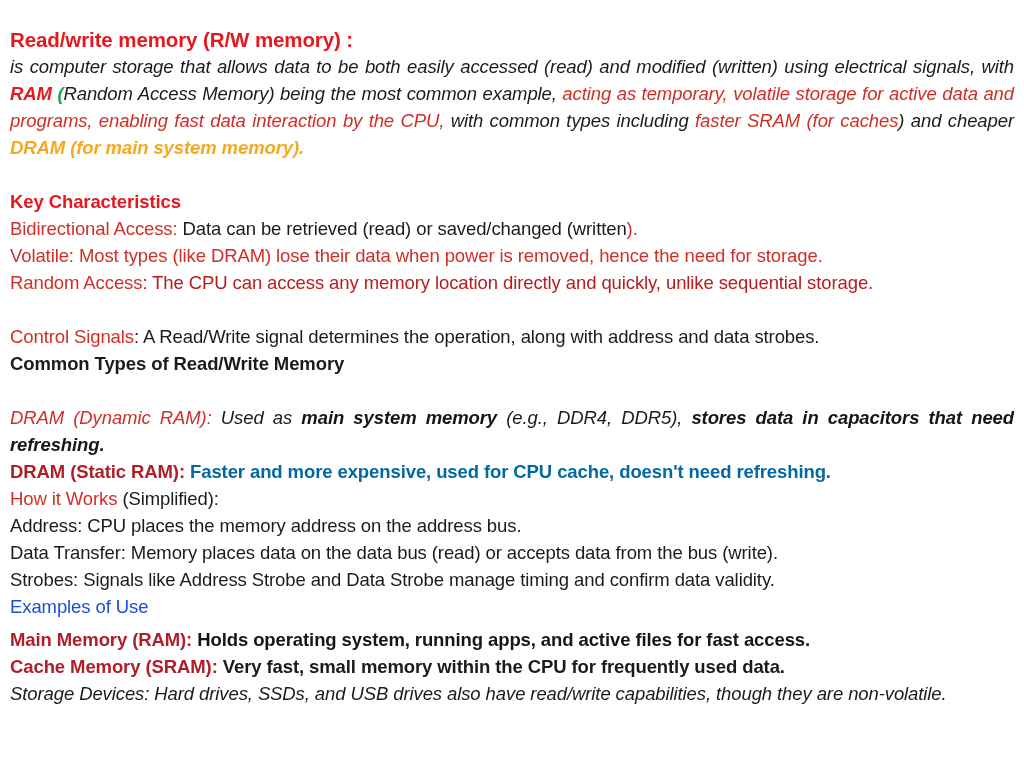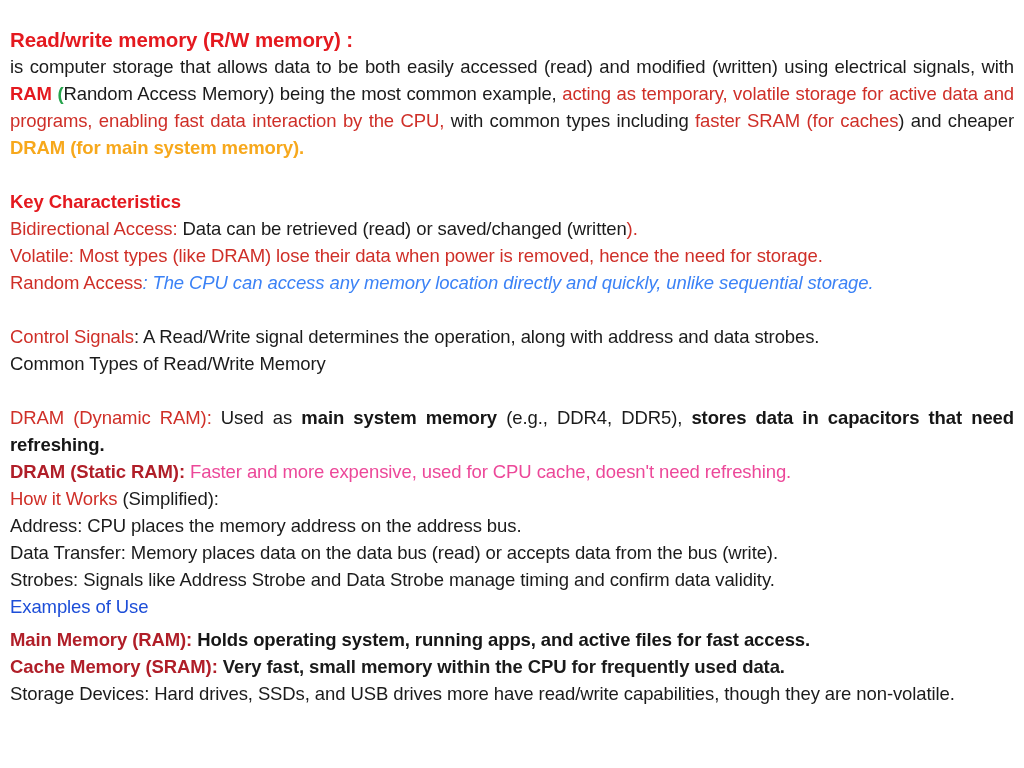--- a/index.html
+++ b/index.html
@@ -20,48 +20,49 @@
     line-height: 27px;
     letter-spacing: -0.1px;
     color: #1b1b1b;
   }
   .line {
     text-align: left;
     white-space: normal;
   }
   .line.justify {
     text-align: justify;
+    font-style: italic;
   }
   .line.title {
     font-size: 20.5px;
   }
   .spacer {
     height: 27px;
   }
 </style>
 </head>
 <body>
 
 <div id="slide">
   <div>
       <div class="line title"><span style="color: rgb(228, 25, 31); font-weight: 700;">Read/write memory (R/W memory) :</span></div>
       <div class="line justify"><span style="color: rgb(27, 27, 27); font-weight: 400;">is computer storage that allows data to be both easily accessed (read) and modified (written) using electrical signals, with </span><span style="color: rgb(228, 25, 31); font-weight: 700;">RAM </span><span style="color: rgb(38, 163, 76); font-weight: 700;">(</span><span style="color: rgb(27, 27, 27); font-weight: 400;">Random Access Memory) being the most common example,</span><span style="color: rgb(207, 47, 40); font-weight: 400;"> acting as temporary, volatile storage for active data and programs, enabling fast data interaction by the CPU,</span><span style="color: rgb(27, 27, 27); font-weight: 400;"> with common types including </span><span style="color: rgb(207, 47, 40); font-weight: 400;">faster SRAM (for caches</span><span style="color: rgb(27, 27, 27); font-weight: 400;">) and cheaper </span><span style="color: rgb(247, 168, 28); font-weight: 700;">DRAM (for main system memory).</span></div>
       <div class="spacer"></div>
       <div class="line"><span style="color: rgb(228, 25, 31); font-weight: 700;">Key Characteristics</span></div>
       <div class="line"><span style="color: rgb(207, 47, 40); font-weight: 400;">Bidirectional Access: </span><span style="color: rgb(27, 27, 27); font-weight: 400;">Data can be retrieved (read) or saved/changed (written</span><span style="color: rgb(207, 47, 40); font-weight: 400;">).</span></div>
       <div class="line"><span style="color: rgb(207, 47, 40); font-weight: 400;">Volatile: Most types (like DRAM) lose their data when power is removed, hence the need for storage.</span></div>
-      <div class="line"><span style="color: rgb(207, 47, 40); font-weight: 400;">Random Access</span><span style="color: #3b82f6; font-weight: 400; font-style: italic;">: The CPU can access any memory location directly and quickly, unlike sequential storage.</span></div>
+      <div class="line"><span style="color: rgb(207, 47, 40); font-weight: 400;">Random Access</span><span style="color: #b91c1c; font-weight: 400;">: The CPU can access any memory location directly and quickly, unlike sequential storage.</span></div>
       <div class="spacer"></div>
       <div class="line"><span style="color: rgb(207, 47, 40); font-weight: 400;">Control Signals</span><span style="color: rgb(27, 27, 27); font-weight: 400;">: A Read/Write signal determines the operation, along with address and data strobes.</span></div>
-      <div class="line"><span style="color: rgb(27, 27, 27); font-weight: 400;">Common Types of Read/Write Memory</span></div>
+      <div class="line"><span style="color: rgb(27, 27, 27); font-weight: 700;">Common Types of Read/Write Memory</span></div>
       <div class="spacer"></div>
       <div class="line justify"><span style="color: rgb(207, 47, 40); font-weight: 400;">DRAM (Dynamic RAM): </span><span style="color: rgb(27, 27, 27); font-weight: 400;">Used as </span><span style="color: rgb(22, 22, 22); font-weight: 700;">main system memory </span><span style="color: rgb(27, 27, 27); font-weight: 400;">(e.g., DDR4, DDR5), </span><span style="color: rgb(22, 22, 22); font-weight: 700;">stores data in capacitors that need refreshing.</span></div>
-      <div class="line"><span style="color: rgb(176, 30, 40); font-weight: 700;">DRAM (Static RAM): </span><span style="color: #ec4899; font-weight: 400;">Faster and more expensive, used for CPU cache, doesn't need refreshing.</span></div>
+      <div class="line"><span style="color: rgb(176, 30, 40); font-weight: 700;">DRAM (Static RAM): </span><span style="color: #0369a1; font-weight: 700;">Faster and more expensive, used for CPU cache, doesn't need refreshing.</span></div>
       <div class="line"><span style="color: rgb(207, 47, 40); font-weight: 400;">How it Works </span><span style="color: rgb(27, 27, 27); font-weight: 400;">(Simplified):</span></div>
       <div class="line"><span style="color: rgb(27, 27, 27); font-weight: 400;">Address: CPU places the memory address on the address bus.</span></div>
       <div class="line"><span style="color: rgb(27, 27, 27); font-weight: 400;">Data Transfer: Memory places data on the data bus (read) or accepts data from the bus (write).</span></div>
       <div class="line"><span style="color: rgb(27, 27, 27); font-weight: 400;">Strobes: Signals like Address Strobe and Data Strobe manage timing and confirm data validity.</span></div>
       <div class="line"><span style="color: #1d4ed8; font-weight: 400; margin-top: 33px;">Examples of Use</span></div>
       <div class="line" style="margin-top: 6px;"><span style="color: rgb(176, 30, 40); font-weight: 700;">Main Memory (RAM): </span><span style="color: rgb(22, 22, 22); font-weight: 700; text-align: center;">Holds operating system, running apps, and active files for fast access.</span></div>
       <div class="line"><span style="color: rgb(176, 30, 40); font-weight: 700;">Cache Memory (SRAM): </span><span style="color: rgb(27, 27, 27); font-weight: 700;">Very fast, small memory within the CPU for frequently used data.</span></div>
-      <div class="line justify"><span style="color: rgb(27, 27, 27); font-weight: 400;">Storage Devices: Hard drives, SSDs, and USB drives more have read/write capabilities, though they are non-volatile.</span></div>
+      <div class="line justify"><span style="color: rgb(27, 27, 27); font-weight: 400;">Storage Devices: Hard drives, SSDs, and USB drives also have read/write capabilities, though they are non-volatile.</span></div>
     </div>
 </div>
 
 </body></html>

